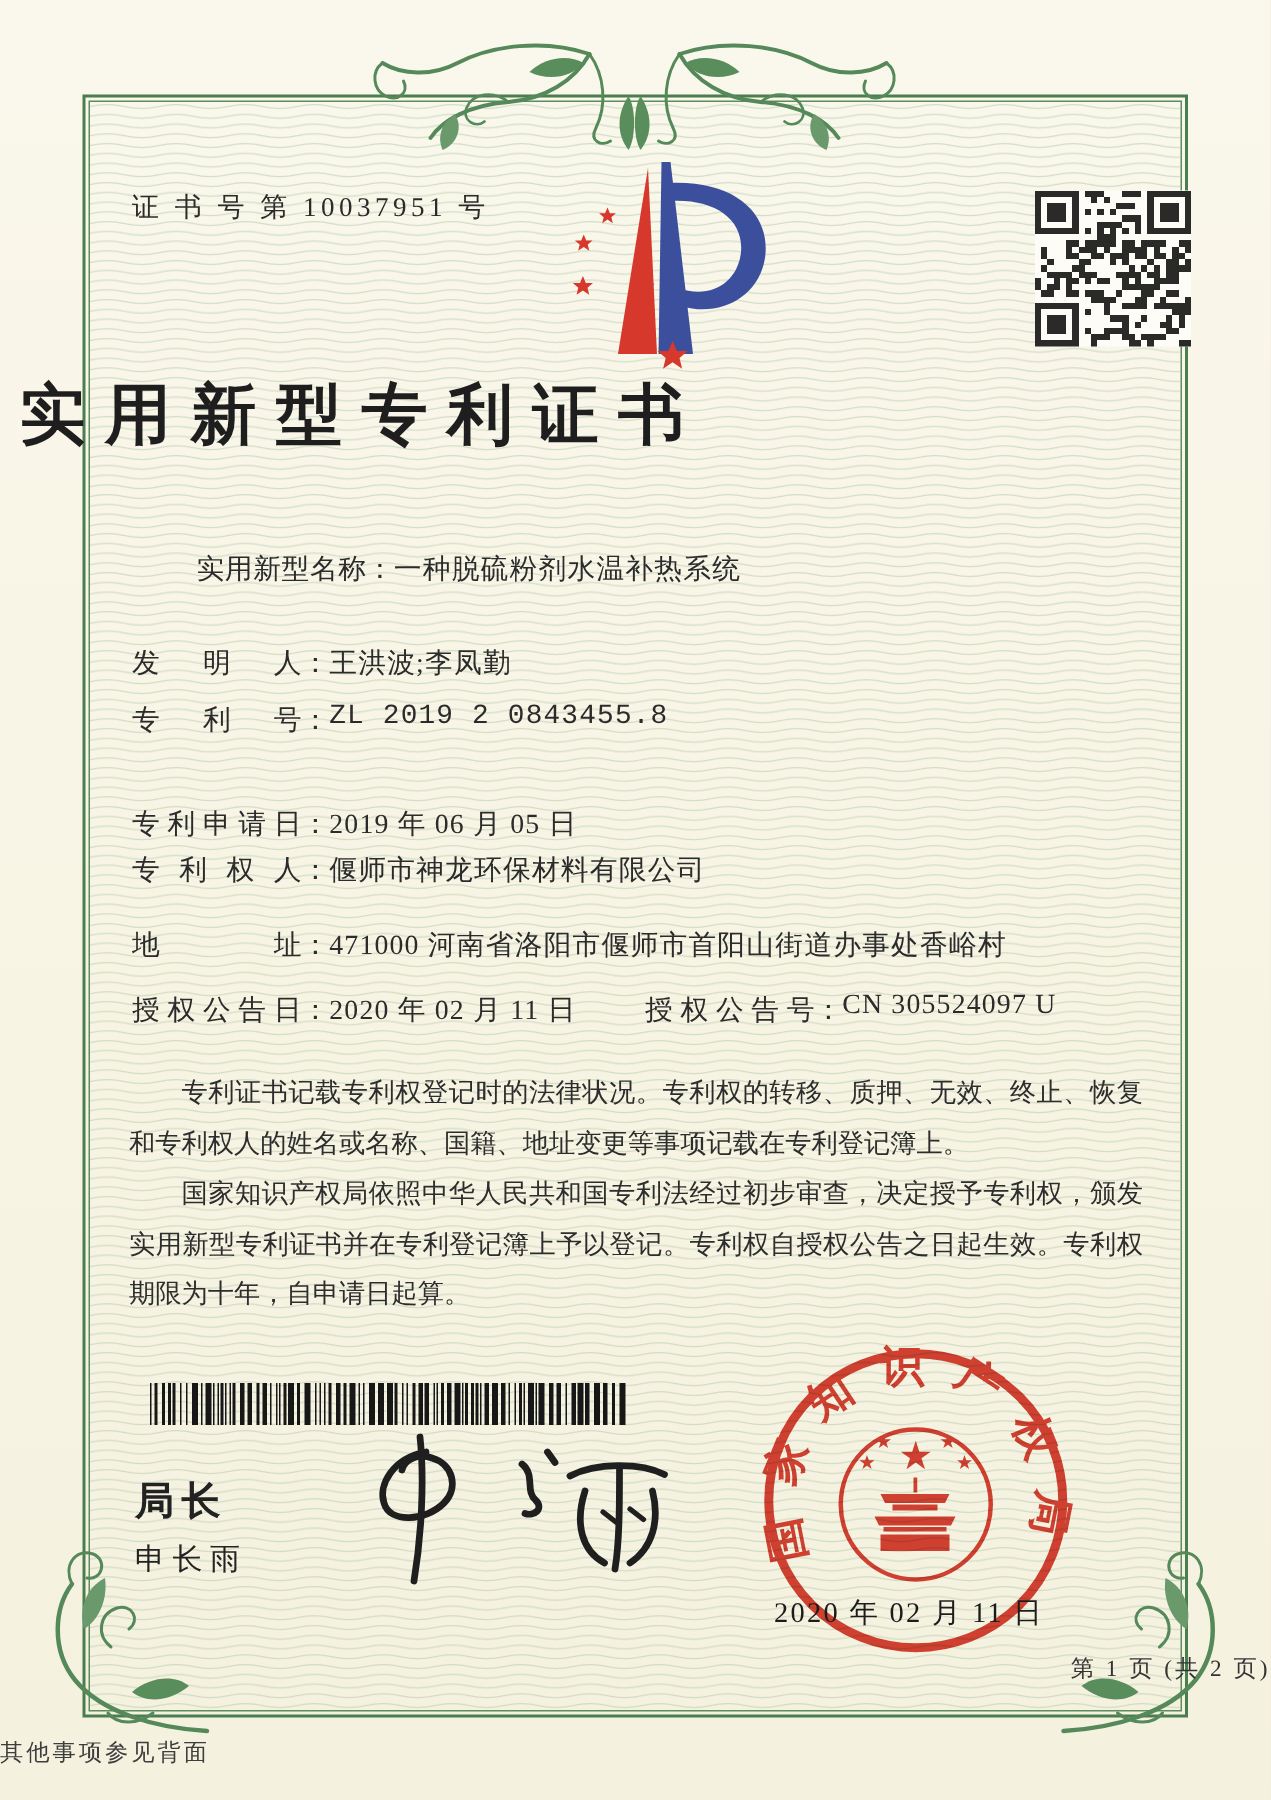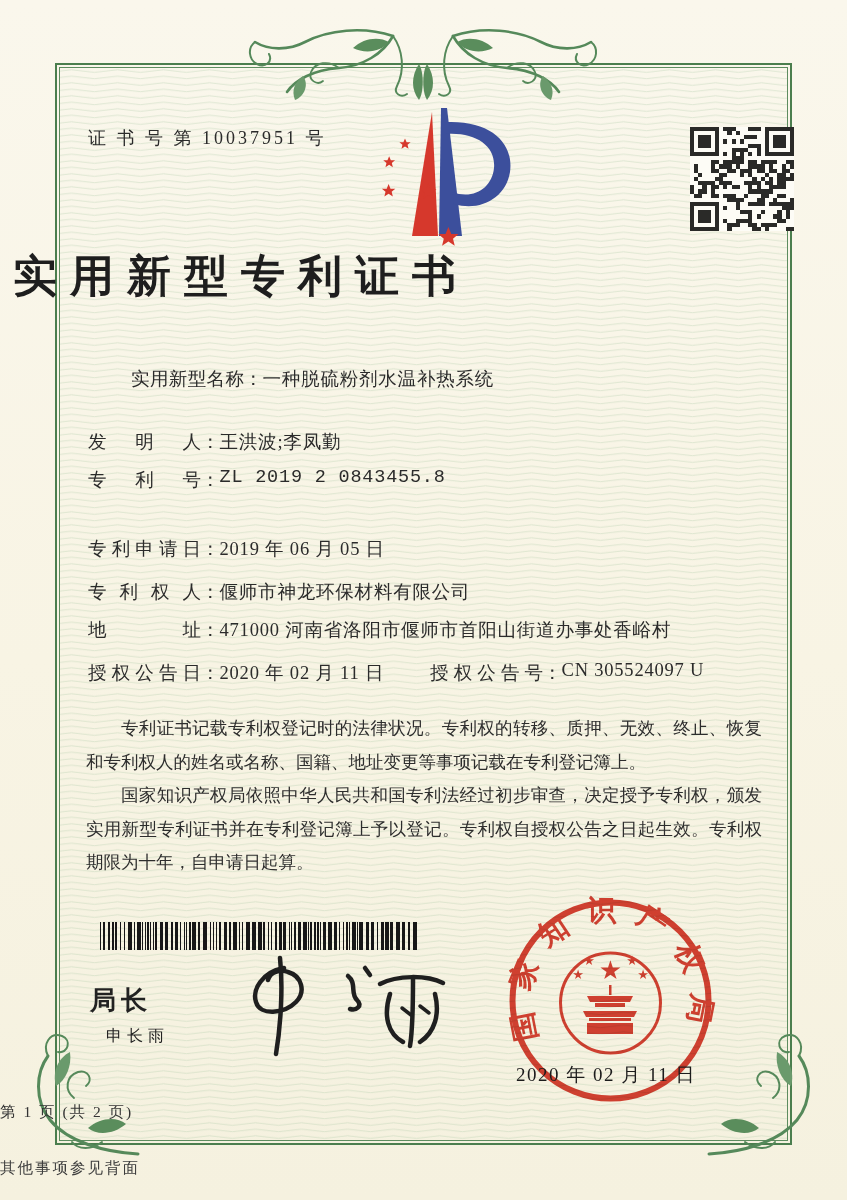--- a/index.html
+++ b/index.html
@@ -35,46 +35,46 @@
   .logo{position:absolute;left:342px;top:100px;}
   .qr{position:absolute;left:690px;top:127px;}
   .title{
     position:absolute;left:0;right:0;top:247px;text-align:left;
     font-size:44px;font-weight:700;color:#1e1e1e;letter-spacing:13px;text-indent:13px;
     white-space:nowrap;
   }
   
   .row{position:absolute;left:88px;white-space:nowrap;font-size:18.5px;color:#2b2b2b;}
   .r1{top:366px;margin-left:43px;} .r2{top:429px;} .r3{top:467px;font-family:Liberation Mono, monospace;} .r4{top:536px;}
-  .r5{top:567px;margin-top:12px;} .r6{top:617px;} .r7{top:660px;}
+  .r5{top:567px;} .r6{top:617px;} .r7{top:660px;}
   .f-label{
     display:inline-block;width:113px;text-align:justify;text-align-last:justify;
     vertical-align:top;
   }
   .colon{display:inline-block;vertical-align:top;}
   .f-value{display:inline-block;letter-spacing:.8px;vertical-align:top;}
   .grant-no{position:absolute;left:342px;top:0;white-space:nowrap;}
   
   .body-text{
     position:absolute;left:86px;top:712px;width:676px;
     font-size:17.5px;line-height:1.92;color:#2d2d2d;text-align:justify;
   }
   .body-text p{margin:0;text-indent:2em;}
   
   .barcode{position:absolute;left:100px;top:922px;}
   .director-title{position:absolute;left:90px;top:983px;font-size:26px;letter-spacing:5px;color:#222;font-weight:bold;}
-  .director-name{position:absolute;left:106px;top:1026px;font-size:16px;letter-spacing:5px;color:#222;}
+  .director-name{position:absolute;left:90px;top:1026px;font-size:20px;letter-spacing:5px;color:#222;}
   .signature{position:absolute;left:222px;top:948px;}
   .seal{position:absolute;left:503px;top:893px;mix-blend-mode:multiply;opacity:.95;}
   .seal-date{
     position:absolute;left:516px;top:1062px;font-size:19px;color:#1c1c1c;
     letter-spacing:1.5px;white-space:nowrap;
   }
   .page-footer{
-    position:absolute;left:0;right:0;top:1102px;text-align:left;
+    position:absolute;left:0;right:0;top:1102px;text-align:right;
     font-size:15.5px;color:#333;letter-spacing:2px;
   }
   .back-note{
     position:absolute;left:0;right:0;top:1158px;text-align:left;
     font-size:15.5px;color:#3d3d3d;letter-spacing:2px;
   }
 </style>
 </head>
 <body>
 

